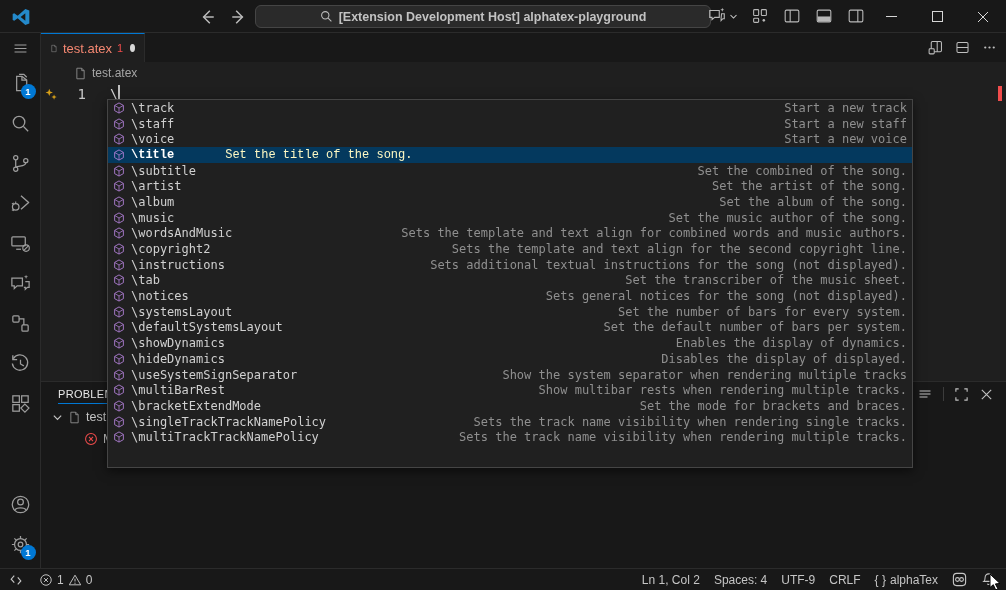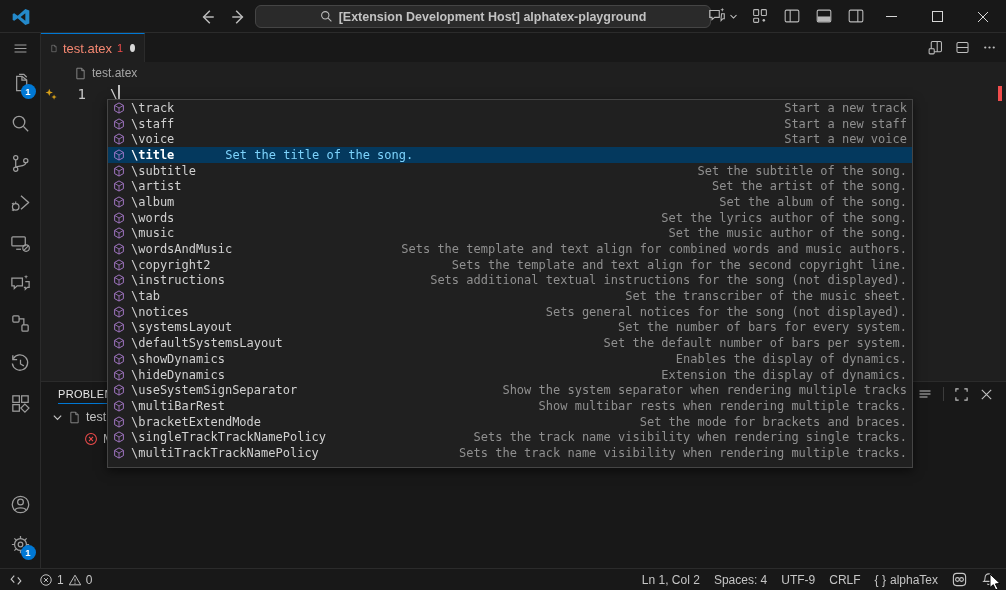--- a/index.html
+++ b/index.html
@@ -80,23 +80,23 @@
 
   
   .suggest { position:absolute; left:107px; top:99px; width:806px; height:369px;
     background:#202020; border:1px solid #454545; overflow:hidden; z-index:10;
     box-shadow:0 3px 10px rgba(0,0,0,.55);
     font-family:"DejaVu Sans Mono","Liberation Mono",monospace; font-size:12px; }
   .srow { height:15.7px; display:flex; align-items:center; padding:0 5px 0 4px; gap:5px; }
   .srow .cube { width:14px; height:14px; flex:none; }
   .slabel { color:#d0d0d0; white-space:pre; }
   .sdetail { margin-left:auto; color:#8f8f8f; white-space:pre; }
-  .srow.selected { background:#04395e; }
+  .srow.selected { background:#04395e;font-family:Liberation Mono, monospace; }
   .srow.selected .slabel { color:#ffffff; font-weight:bold; }
-  .srow.selected .sdetail { color:#7dd3fc;margin-left:46px; }
+  .srow.selected .sdetail { color:#fef9c3;margin-left:46px; }
 
   
   .mouse { position:absolute; left:988px; top:573px; z-index:30; }
 </style>
 </head>
 <body>
 
 <div class="titlebar">
   <svg class="logo" width="20" height="20" viewBox="0 0 24 24">
     <path fill="#2489ca" d="M17.2 2.3 8 10.6 3.9 7.4 2 8.3v7.4l1.9.9L8 13.4l9.2 8.3 4.8-2V4.3l-4.8-2zm0 5.2v9l-5.7-4.5 5.7-4.5z"></path>
@@ -431,49 +431,41 @@
     <span class="slabel">\title</span>
     <span class="sdetail">Set the title of the song.</span>
   </div>
 
   <div class="srow">
     <svg class="cube" viewBox="0 0 16 16">
       <path d="M8 2.2 13 5v6L8 13.8 3 11V5z" fill="none" stroke="#b180d7" stroke-width="1"></path>
       <path d="M3.2 5.2 8 8l4.8-2.8M8 8v5.6" fill="none" stroke="#b180d7" stroke-width=".9"></path>
       </svg>
     <span class="slabel">\subtitle</span>
-    <span class="sdetail">Set the subtitle of the song.</span>
+    <span class="sdetail">Set the combined of the song.</span>
   </div>
 
   <div class="srow">
     <svg class="cube" viewBox="0 0 16 16">
       <path d="M8 2.2 13 5v6L8 13.8 3 11V5z" fill="none" stroke="#b180d7" stroke-width="1"></path>
       <path d="M3.2 5.2 8 8l4.8-2.8M8 8v5.6" fill="none" stroke="#b180d7" stroke-width=".9"></path>
       </svg>
     <span class="slabel">\artist</span>
     <span class="sdetail">Set the artist of the song.</span>
   </div>
 
   <div class="srow">
     <svg class="cube" viewBox="0 0 16 16">
       <path d="M8 2.2 13 5v6L8 13.8 3 11V5z" fill="none" stroke="#b180d7" stroke-width="1"></path>
       <path d="M3.2 5.2 8 8l4.8-2.8M8 8v5.6" fill="none" stroke="#b180d7" stroke-width=".9"></path>
       </svg>
     <span class="slabel">\album</span>
     <span class="sdetail">Set the album of the song.</span>
   </div>
 
-  <div class="srow">
-    <svg class="cube" viewBox="0 0 16 16">
-      <path d="M8 2.2 13 5v6L8 13.8 3 11V5z" fill="none" stroke="#b180d7" stroke-width="1"></path>
-      <path d="M3.2 5.2 8 8l4.8-2.8M8 8v5.6" fill="none" stroke="#b180d7" stroke-width=".9"></path>
-      </svg>
-    <span class="slabel">\words</span>
-    <span class="sdetail">Set the lyrics author of the song.</span>
-  </div>
 
   <div class="srow">
     <svg class="cube" viewBox="0 0 16 16">
       <path d="M8 2.2 13 5v6L8 13.8 3 11V5z" fill="none" stroke="#b180d7" stroke-width="1"></path>
       <path d="M3.2 5.2 8 8l4.8-2.8M8 8v5.6" fill="none" stroke="#b180d7" stroke-width=".9"></path>
       </svg>
     <span class="slabel">\music</span>
     <span class="sdetail">Set the music author of the song.</span>
   </div>
 
@@ -549,21 +541,21 @@
     <span class="slabel">\showDynamics</span>
     <span class="sdetail">Enables the display of dynamics.</span>
   </div>
 
   <div class="srow">
     <svg class="cube" viewBox="0 0 16 16">
       <path d="M8 2.2 13 5v6L8 13.8 3 11V5z" fill="none" stroke="#b180d7" stroke-width="1"></path>
       <path d="M3.2 5.2 8 8l4.8-2.8M8 8v5.6" fill="none" stroke="#b180d7" stroke-width=".9"></path>
       </svg>
     <span class="slabel">\hideDynamics</span>
-    <span class="sdetail">Extension the display of dynamics.</span>
+    <span class="sdetail">Disables the display of displayed.</span>
   </div>
 
   <div class="srow">
     <svg class="cube" viewBox="0 0 16 16">
       <path d="M8 2.2 13 5v6L8 13.8 3 11V5z" fill="none" stroke="#b180d7" stroke-width="1"></path>
       <path d="M3.2 5.2 8 8l4.8-2.8M8 8v5.6" fill="none" stroke="#b180d7" stroke-width=".9"></path>
       </svg>
     <span class="slabel">\useSystemSignSeparator</span>
     <span class="sdetail">Show the system separator when rendering multiple tracks</span>
   </div>

